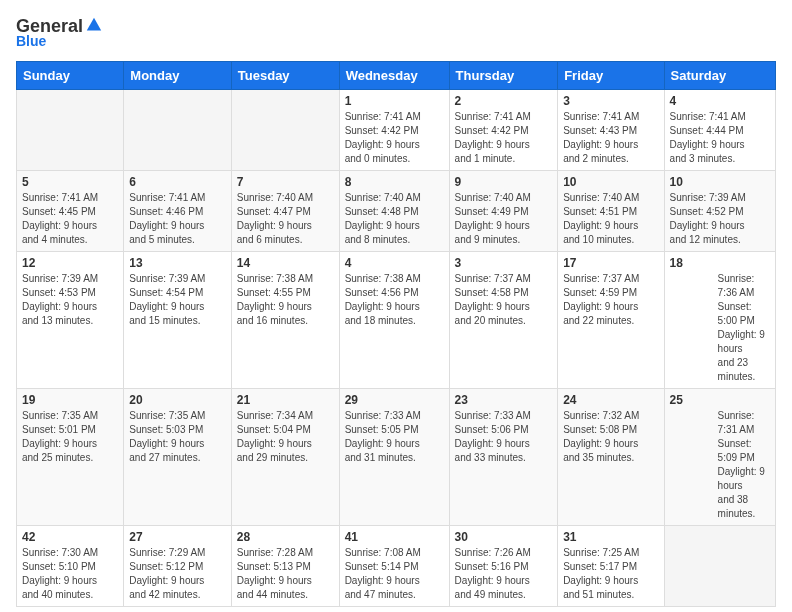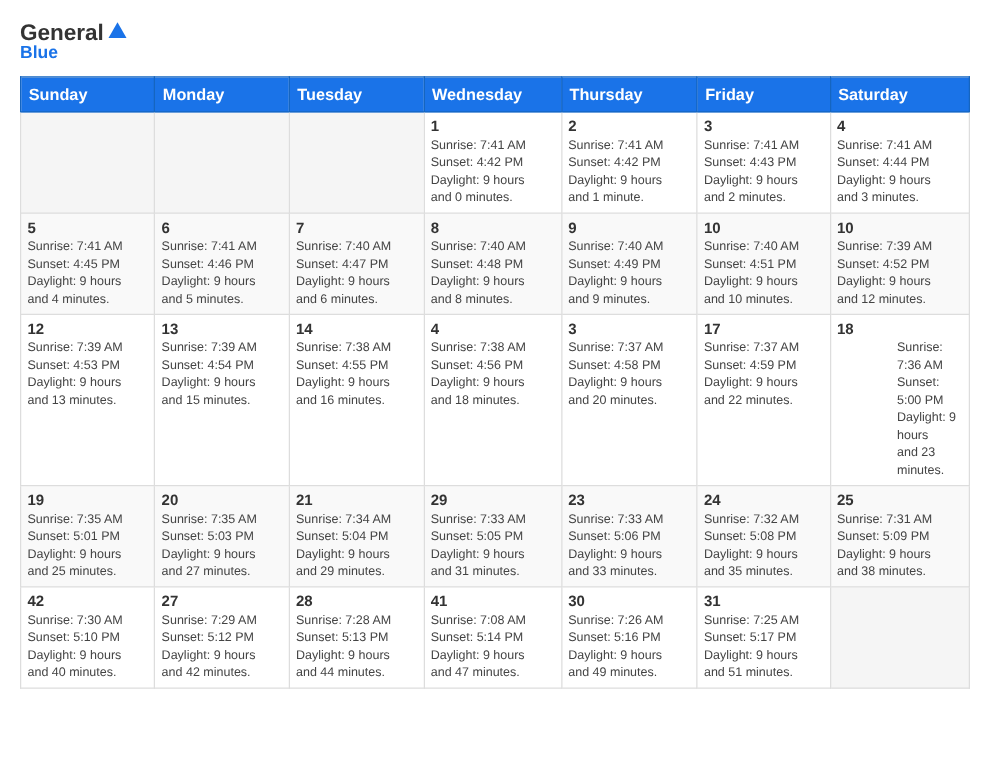--- a/index.html
+++ b/index.html
@@ -282,21 +282,21 @@
         </td>
         <td>
           <div class="day-number">24</div>
           <div class="day-info" style="white-space: pre-line;">Sunrise: 7:32 AM
 Sunset: 5:08 PM
 Daylight: 9 hours
 and 35 minutes.</div>
         </td>
         <td>
           <div class="day-number">25</div>
-          <div class="day-info" style="white-space: pre-line;">Sunrise: 7:31 AM
+          <div class="day-info" style="white-space: pre-line; margin-left: 48px;">Sunrise: 7:31 AM
 Sunset: 5:09 PM
 Daylight: 9 hours
 and 38 minutes.</div>
         </td>
       </tr>
       <tr>
         <td>
           <div class="day-number">42</div>
           <div class="day-info" style="white-space: pre-line;">Sunrise: 7:30 AM
 Sunset: 5:10 PM

